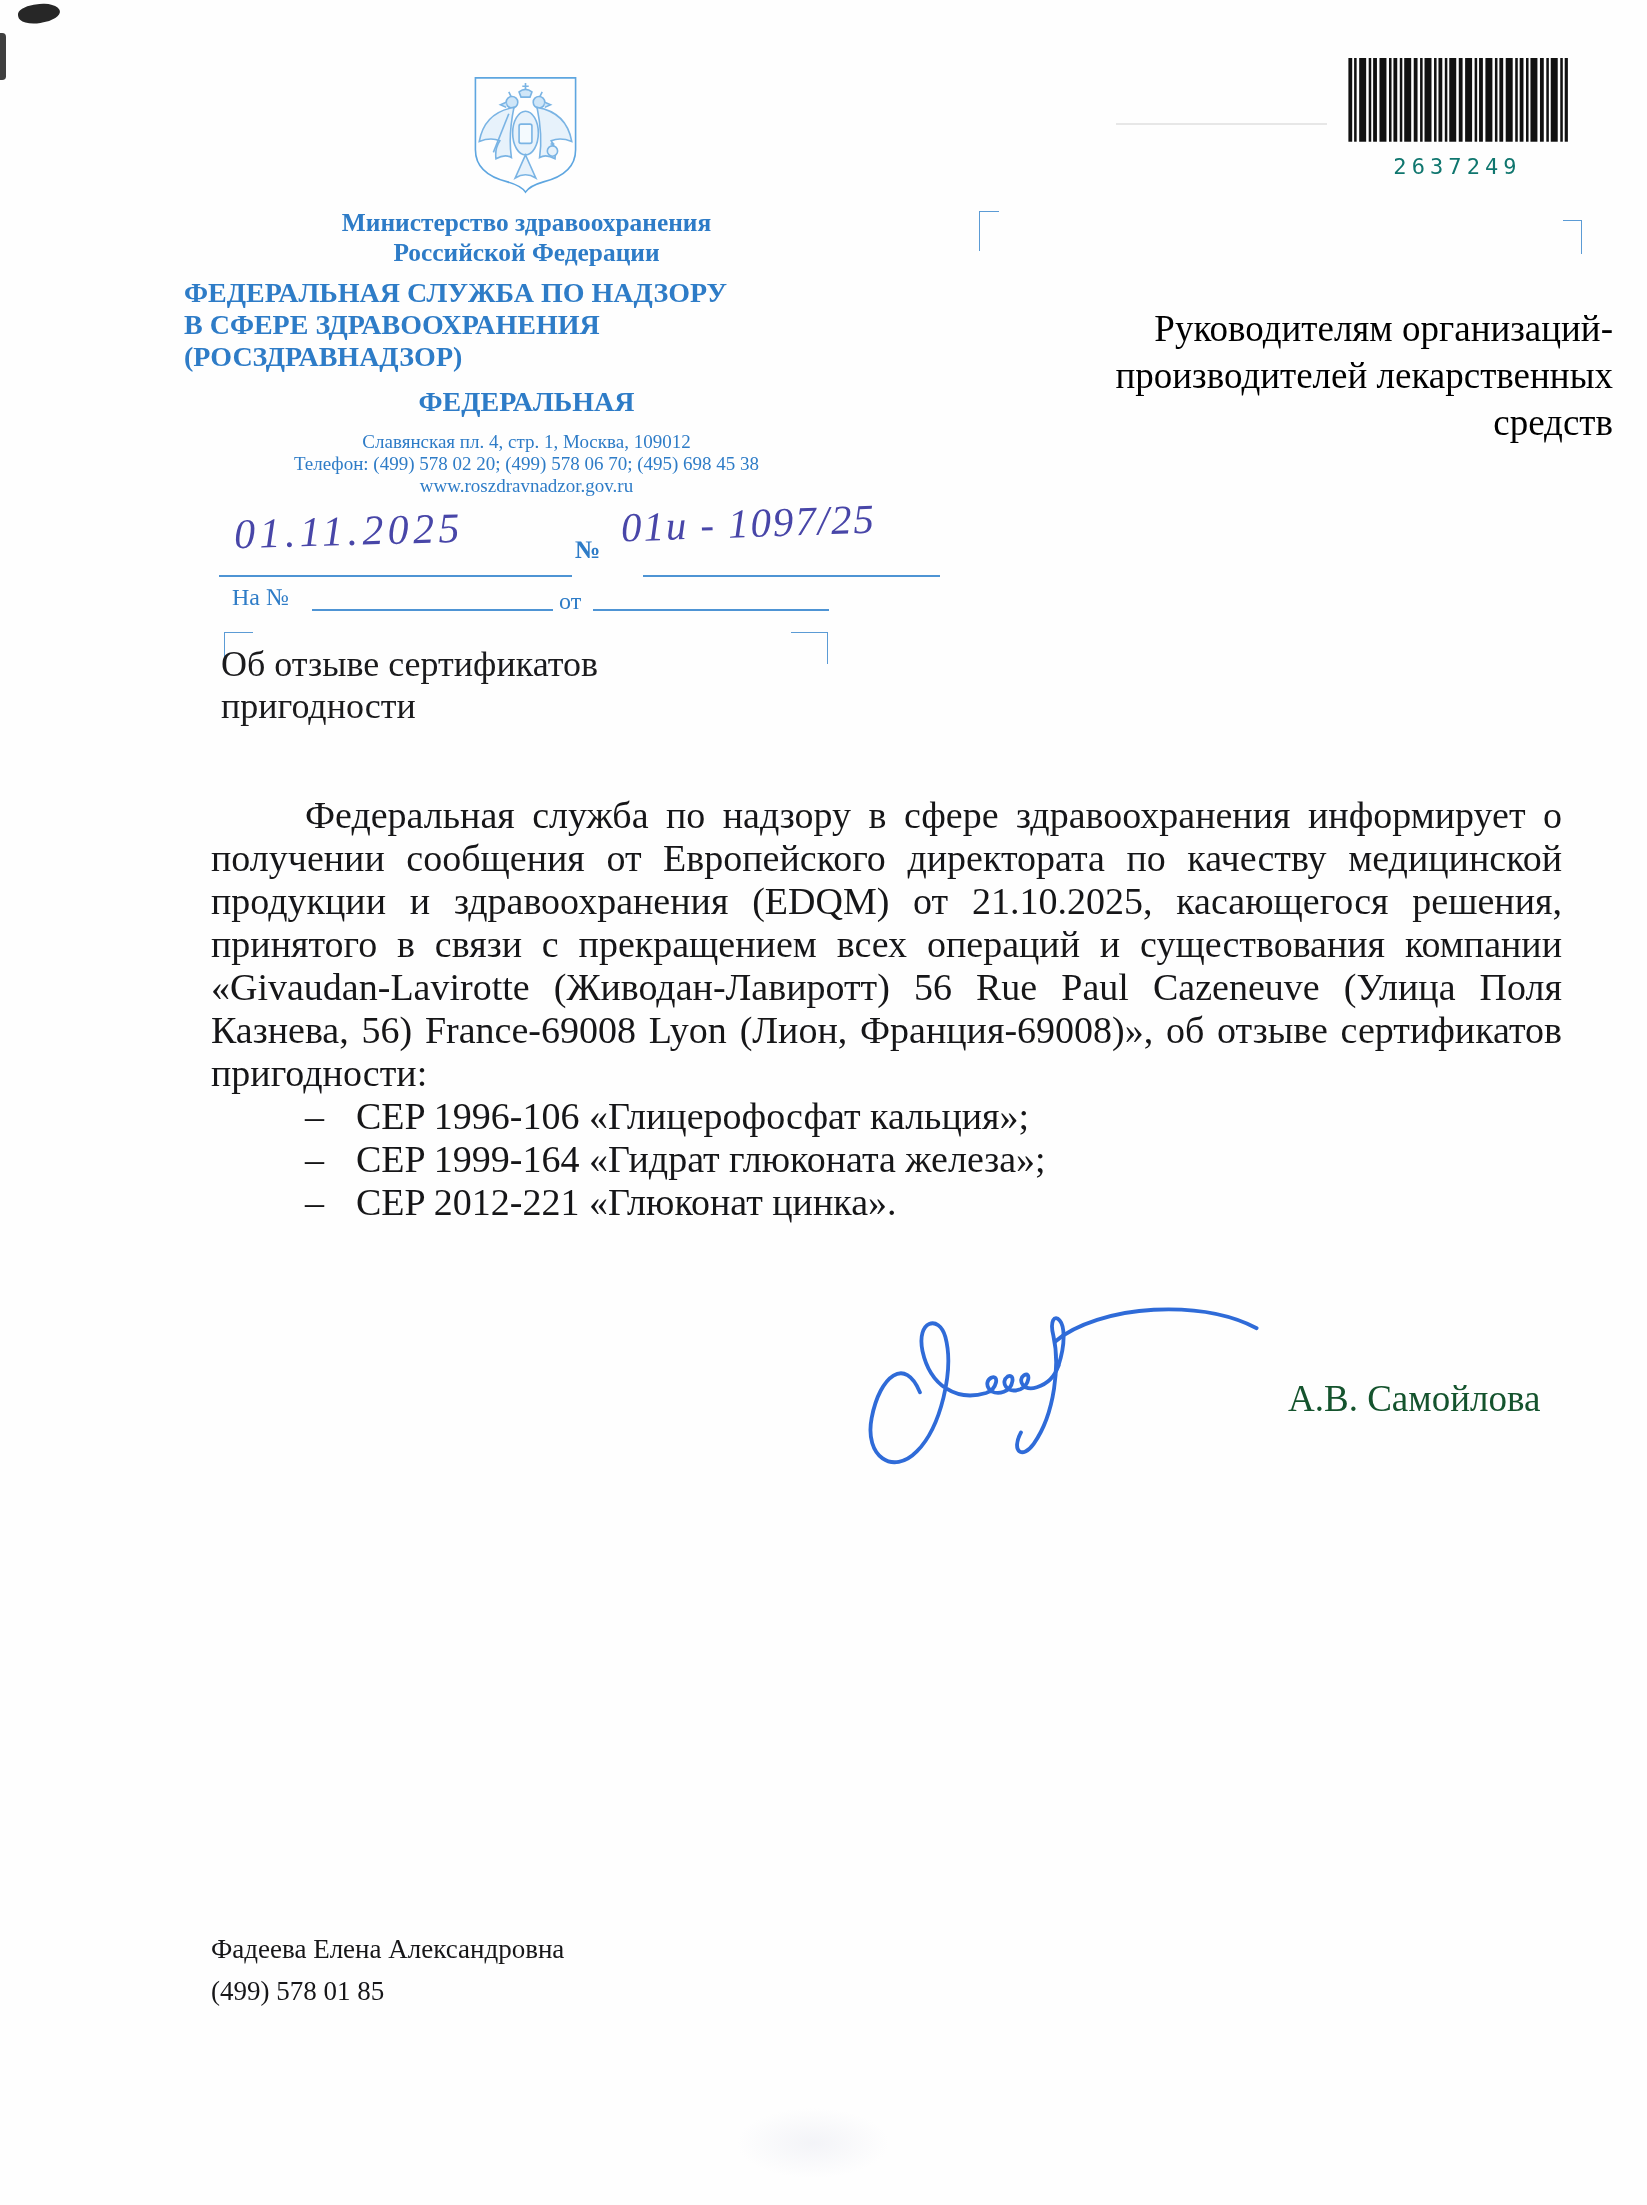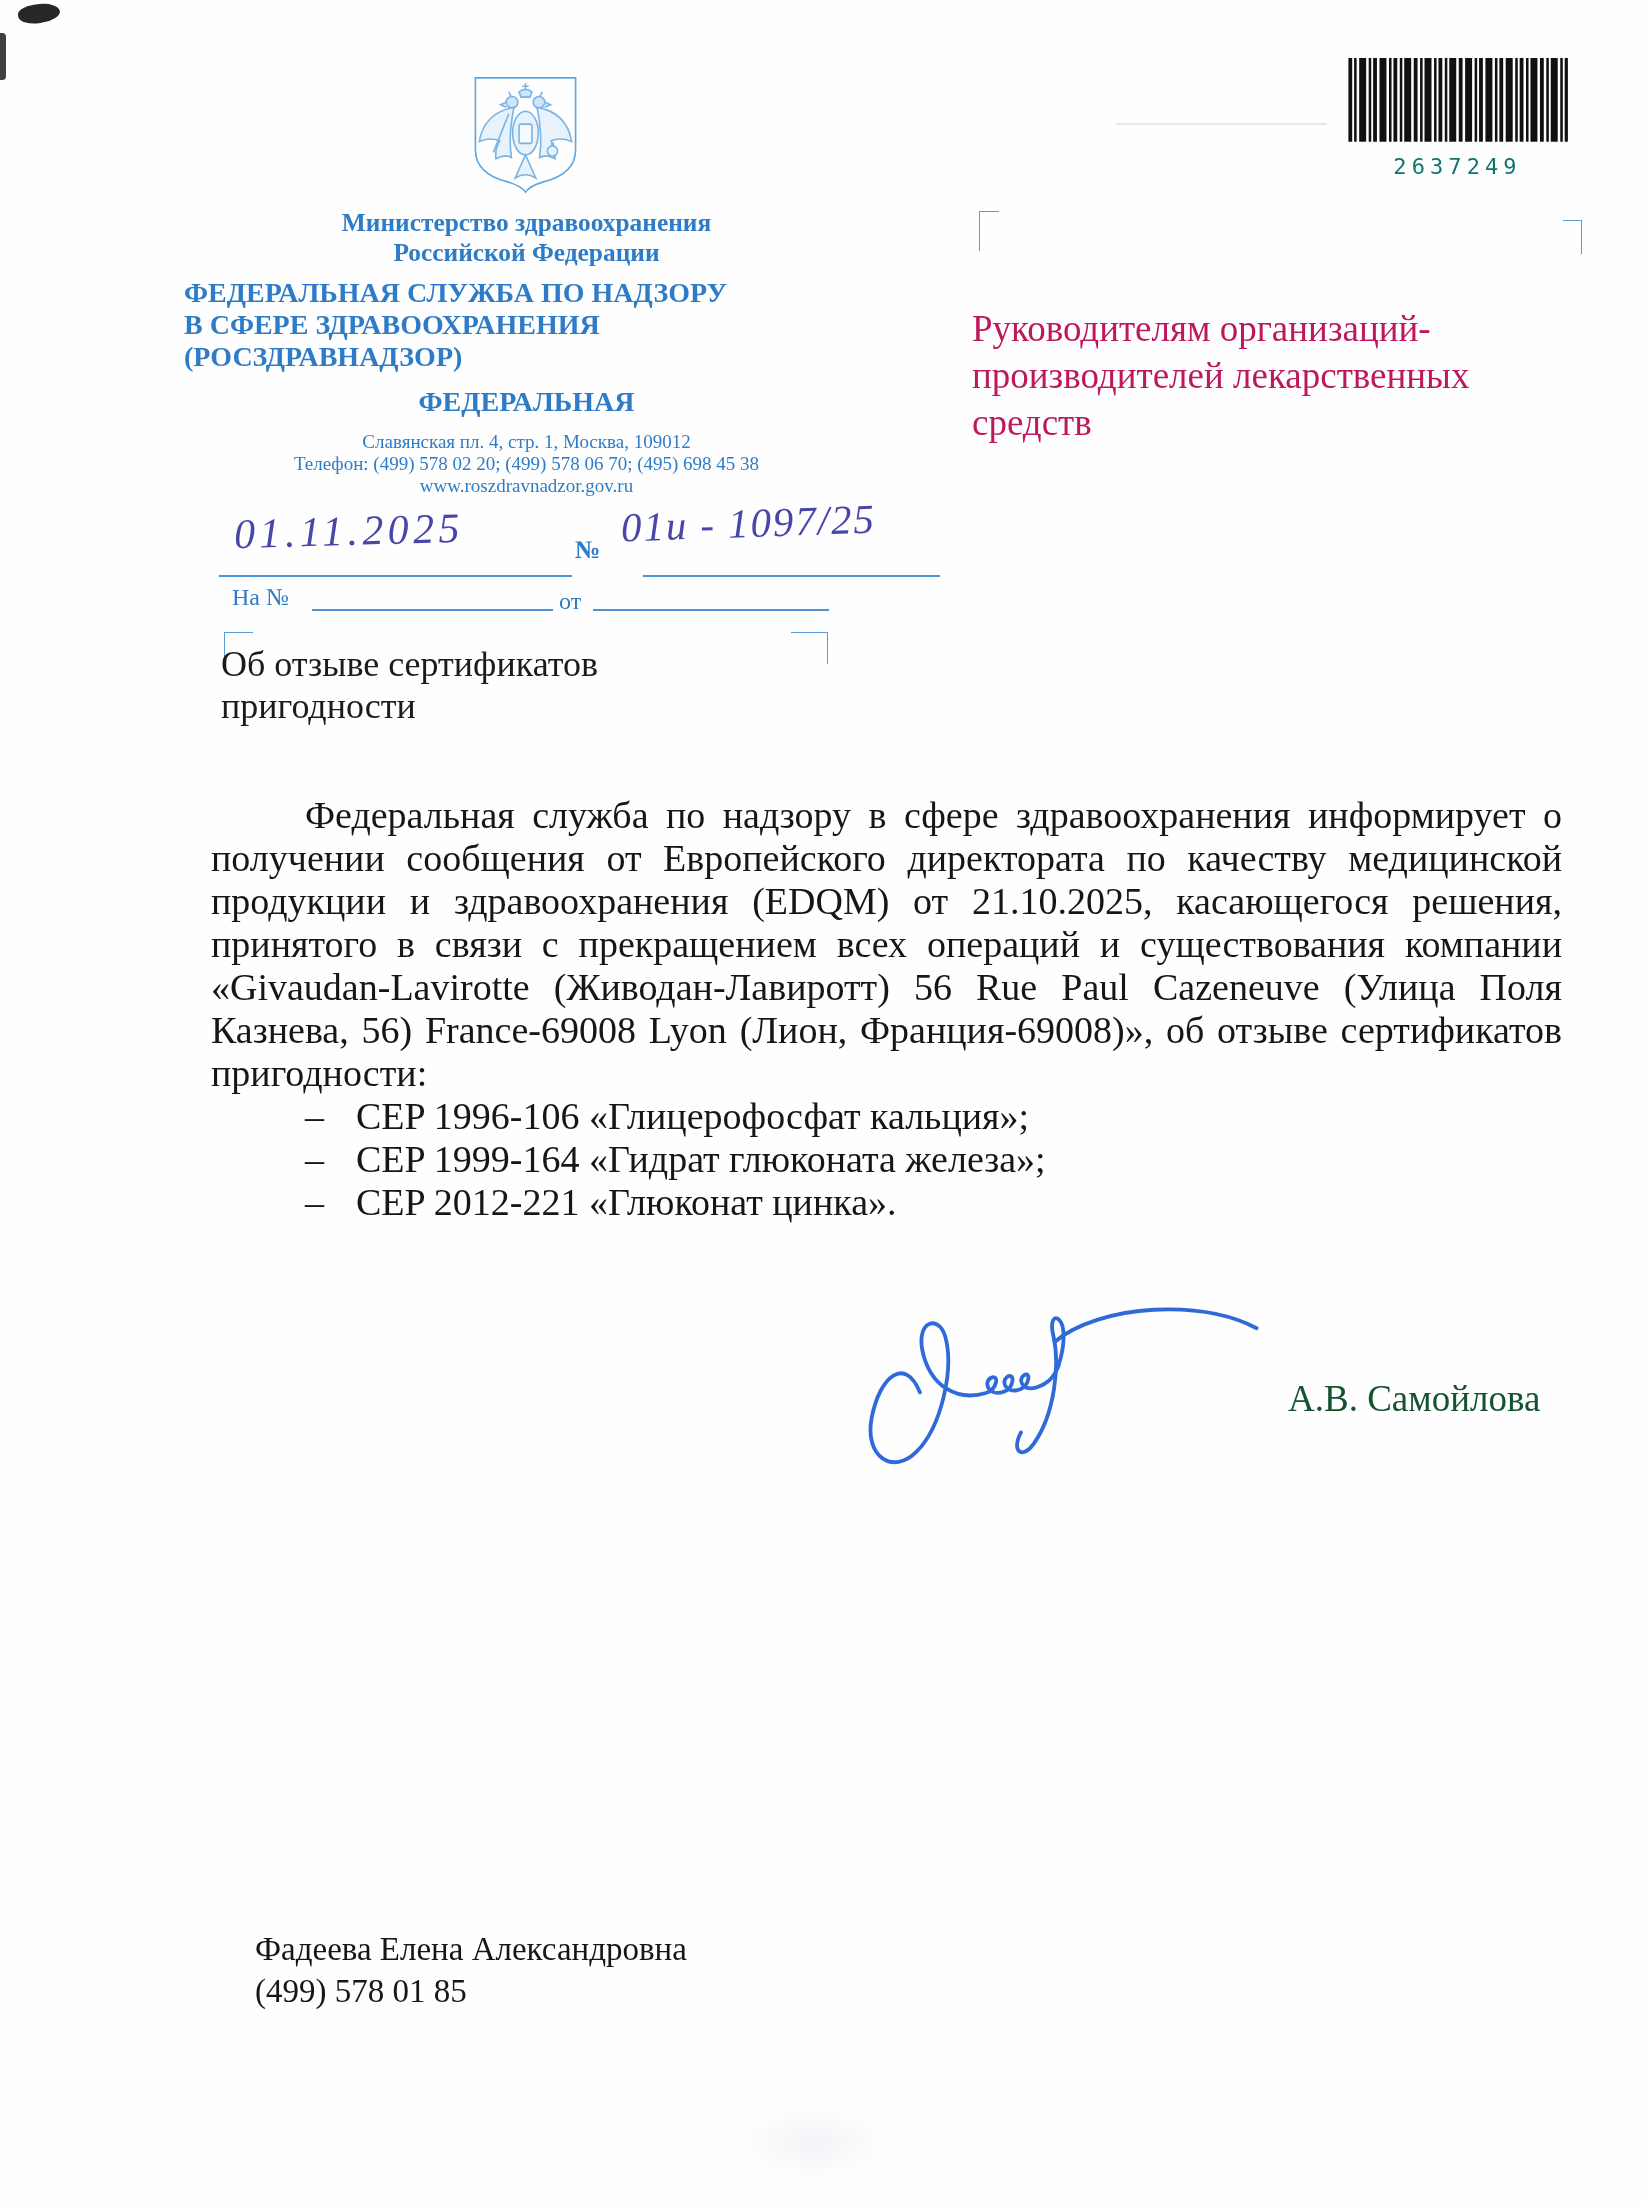--- a/index.html
+++ b/index.html
@@ -52,37 +52,37 @@
   .m-addr-r { left:1563px; top:220px; width:18px; height:33px; border-right-width:1.9px; border-top-width:1.9px; }
   .m-sub-l  { left:224px;  top:632px; width:28px; height:32px; border-left-width:1.9px; border-top-width:1.9px; }
   .m-sub-r  { left:791px; top:632px; width:36px; height:30.5px; border-right-width:1.9px; border-top-width:1.9px; }
 
   
   .barcode { left:1347px; top:58px; width:221px; text-align:center; }
   .barcode-num { font-family:"DejaVu Sans Mono", monospace; font-size:22px;
                  letter-spacing:5.1px; color:#0f766e; margin-top:9px; }
 
   
-  .addressee { left:972px; top:305px; width:597px; text-align:left;
-               font-size:37px; line-height:47px; color:#be185d; }
+  .addressee { left:1016px; top:305px; width:597px; text-align:right;
+               font-size:37px; line-height:47px; color:#000000; }
   .subject { left:221px; top:643px; width:521px; font-size:36px; line-height:42px; }
 
   
   .body-text { left:211px; top:794px; width:1351px; font-size:38px; line-height:43px;
                text-align:justify; color:#161618; }
   .body-text p { margin:0; text-indent:94px; }
   .list-item { padding-left:94px; }
   .list-item .marker { display:inline-block; width:51px; }
 
   
   .signature { left:845px; top:1281px; width:432px; height:210px; }
   .sign-name { left:1288px; top:1377px; font-size:37px; color:#14532d; }
 
   
-  .executor { left:211px; top:1928px; font-size:33px; line-height:42px; color:#161618;margin-left:44px; }
+  .executor { left:211px; top:1928px; font-size:27px; line-height:42px; color:#161618; }
 </style>
 </head>
 <body>
 
 <div class="page">
 
   <div class="abs smudge1"></div>
   <div class="abs smudge2"></div>
   <div class="abs faintline"></div>
   <div class="abs blot"></div>

